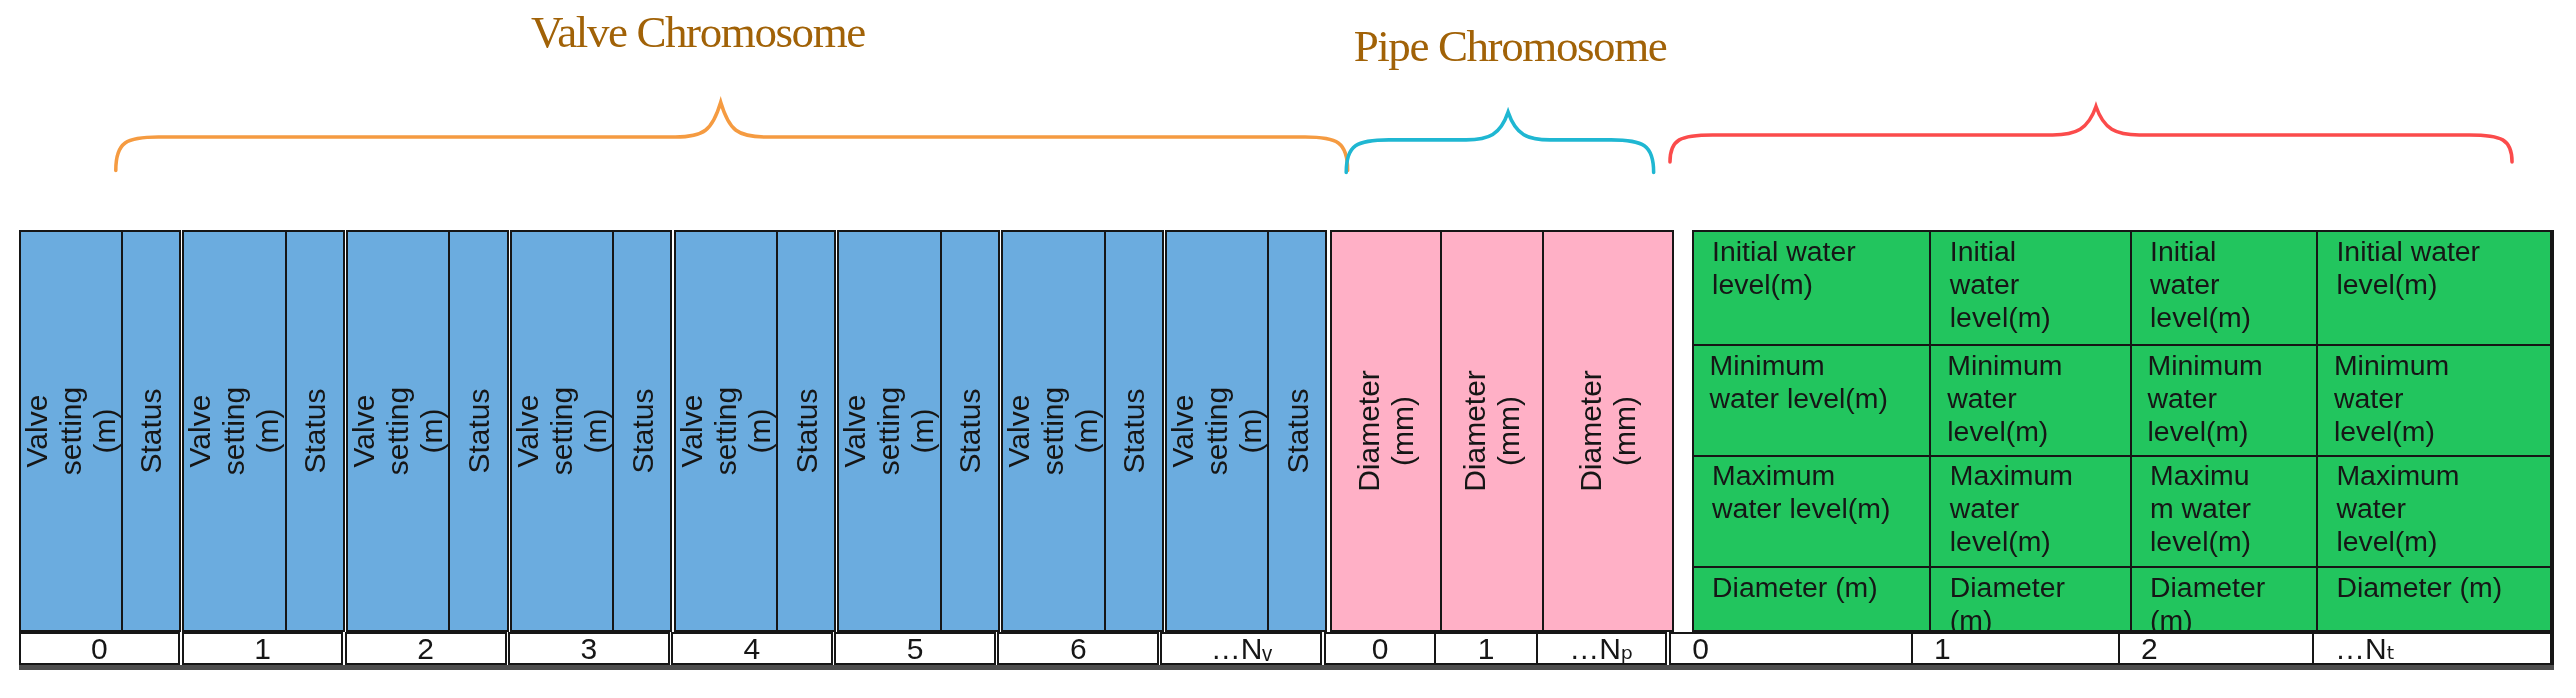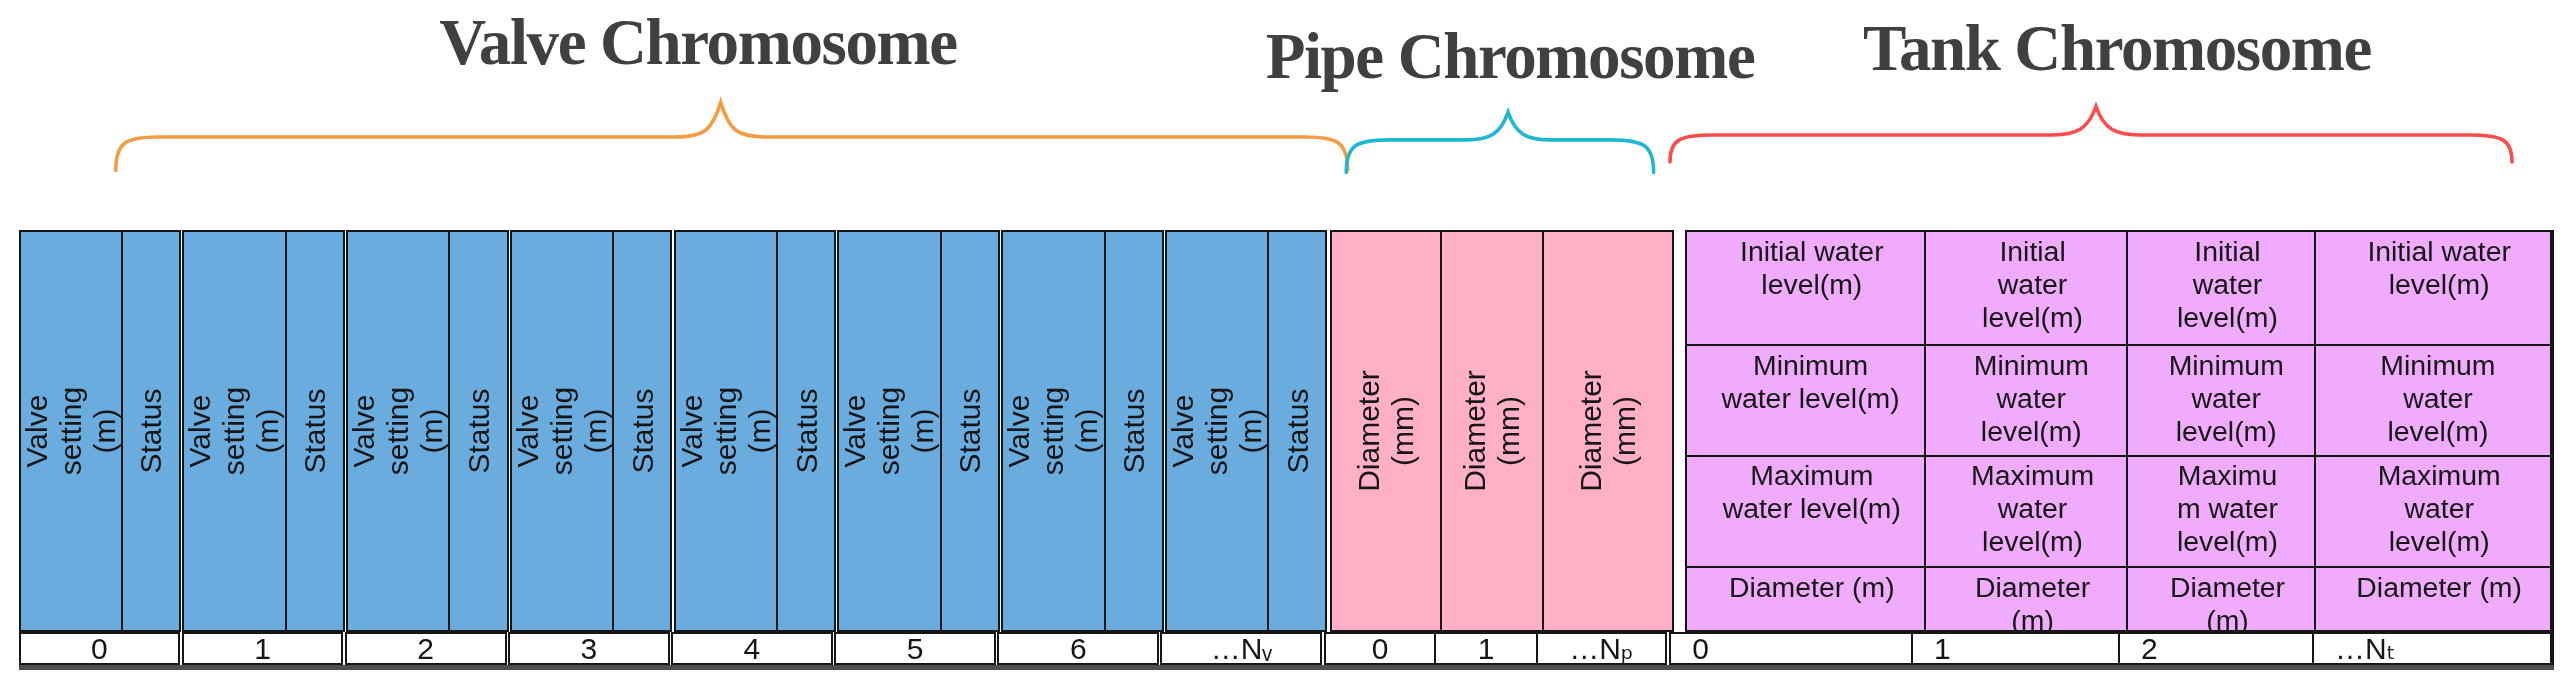--- a/index.html
+++ b/index.html
@@ -2,21 +2,21 @@
 <html style="font-size:11.4px"><head>
 <meta charset="utf-8">
 <style>
   html,body{margin:0;padding:0;background:#ffffff;}
   .canvas{position:relative;width:2576px;height:698px;background:#ffffff;overflow:hidden;
           font-family:"Liberation Sans","DejaVu Sans",sans-serif;color:#161616;}
 
   
   .title{position:absolute;transform:translateX(-50%);white-space:nowrap;
          font-family:"Liberation Serif","DejaVu Serif",serif;
-         font-size:65px;letter-spacing:-1.4px;color:#404040;line-height:1;font-weight:bold;}
+         font-size:45px;letter-spacing:-1.4px;color:#a16207;line-height:1;}
   .title-valve{left:698px;top:10px;}
   .title-pipe{left:1510px;top:24px;}
   .title-tank{left:2117px;top:15.6px;}
 
   
   .braces{position:absolute;left:0;top:0;}
   .braces path{fill:none;stroke-width:5px;stroke-linecap:round;}
 
   
   .table{position:absolute;left:18.5px;top:230px;width:2535px;}
@@ -27,21 +27,21 @@
   .valve-cell{flex:143;border-right:2.1px solid #161616;}
   .status-cell{flex:80;}
   .cell{display:flex;align-items:center;justify-content:center;min-width:0;}
   .vtext{transform:rotate(-90deg);white-space:pre-line;text-align:center;
          font-size:30px;line-height:34px;color:#161616;}
 
   .pink-section{width:340px;margin-left:2.1px;display:flex;border:2.1px solid #161616;background:#FFB0C6;}
   .pcol{display:flex;align-items:center;justify-content:center;min-width:0;}
   .pcol-0{flex:151;} .pcol-1{flex:140;border-left:2.1px solid #161616;} .pcol-2{flex:178;border-left:2.1px solid #161616;}
 
-  .green-section{width:882px;margin-left:11px;display:flex;border:2.1px solid #161616;border-right-width:4.3px;background:#f0abfc;text-align:center;}
+  .green-section{width:882px;margin-left:18px;display:flex;border:2.1px solid #161616;border-right-width:4.3px;background:#22c55e;}
   .gcol{display:flex;flex-direction:column;min-width:0;}
   .gcol-0{flex:340;} .gcol-1{flex:286;border-left:2.1px solid #161616;}
   .gcol-2{flex:266;border-left:2.1px solid #161616;} .gcol-3{flex:334;border-left:2.1px solid #161616;}
   .gcell{padding:2.8px 5.7px 0 18.5px;font-size:28.4px;line-height:33px;white-space:pre-line;
          border-bottom:2.1px solid #161616;overflow:hidden;}
   .gr-0{height:109px;} .gr-1{height:106px;padding-left:16px;} .gr-2{height:107px;}
   .gr-3{flex:1;border-bottom:none;}
 
   
   .index-band{display:flex;height:33px;}
@@ -58,21 +58,20 @@
 
   .table-bottom{height:5px;background:#4e4e4e;}
 </style>
 </head>
 <body>
 
 <div class="canvas">
 
   <div class="title title-valve">Valve Chromosome</div>
   <div class="title title-pipe">Pipe Chromosome</div>
-  <div class="title title-tank">Tank Chromosome</div>
 
   <svg class="braces" width="2576" height="213" viewBox="0 0 3622 300">
     <path d="M 160,240 C 160,200 175,193 220,193 L 948,193 C 988,193 1000,184 1012,144 C 1024,184 1036,193 1076,193 L 1835,193 C 1880,193 1895,200 1895,240" stroke="#F59B41"></path>
     <path d="M 1893,243 C 1893,204 1908,197 1953,197 L 2062,197 C 2094,197 2110,190 2121,158 C 2132,190 2148,197 2180,197 L 2266,197 C 2311,197 2326,204 2326,243" stroke="#1FB7D2"></path>
     <path d="M 2349,228 C 2349,196 2364,190 2409,190 L 2888,190 C 2921,190 2938,182 2949,150 C 2960,182 2977,190 3010,190 L 3475,190 C 3520,190 3535,196 3535,228" stroke="#FB4B4B"></path>
   </svg>
 
   <div class="table">
 
     <div class="band">

